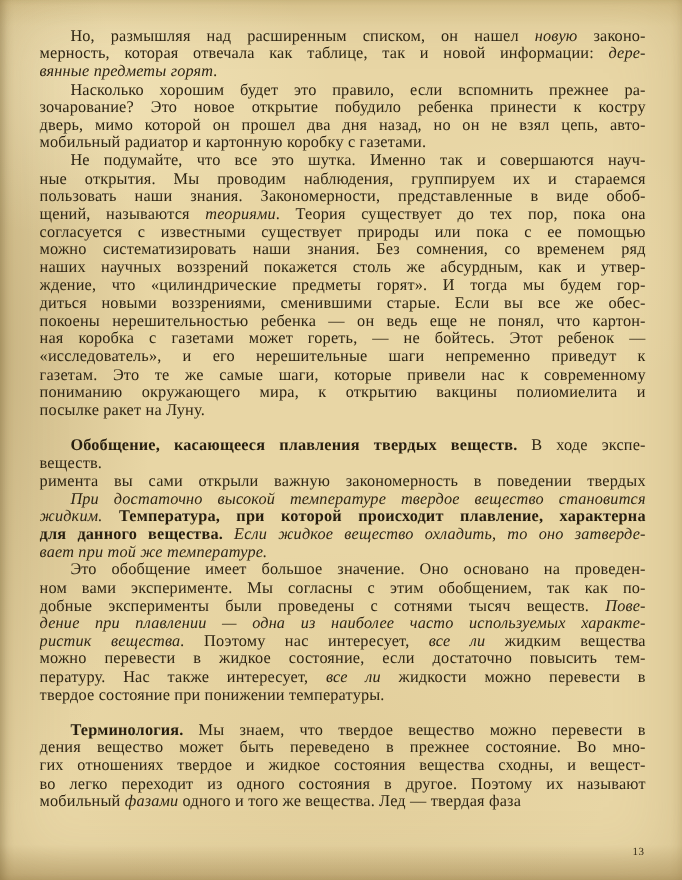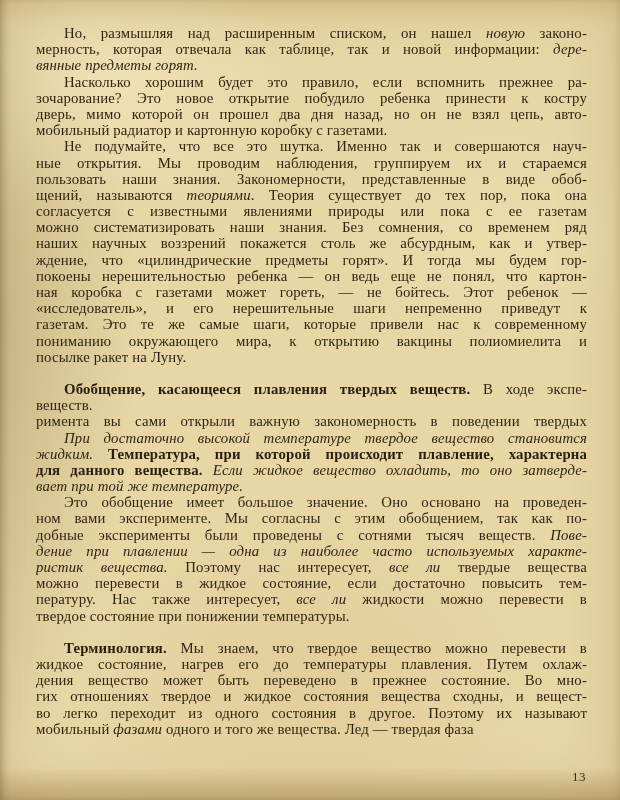--- a/index.html
+++ b/index.html
@@ -52,21 +52,21 @@
     -moz-text-align-last: left;
   }
   .line.indent { padding-left: 28px; }
   .s-n { font-style: normal; font-weight: normal; }
   .s-i { font-style: italic; font-weight: normal; }
   .s-b { font-style: normal; font-weight: bold; color: #271e0f; margin-top: 28px; }
   .page-number {
     position: absolute;
     right: 34px;
     top: 769px;
-    font-size: 13px;
+    font-size: 10px;
     letter-spacing: 0.5px;
     color: #352b18;
   }
 </style>
 </head>
 <body>
 
 <div class="book-page">
   <div class="text-column">
       <div class="para">
@@ -78,24 +78,25 @@
         <div class="line indent"><span class="s-n">Насколько хорошим будет это правило, если вспомнить прежнее ра-</span></div>
         <div class="line"><span class="s-n">зочарование? Это новое открытие побудило ребенка принести к костру</span></div>
         <div class="line"><span class="s-n">дверь, мимо которой он прошел два дня назад, но он не взял цепь, авто-</span></div>
         <div class="line last"><span class="s-n">мобильный радиатор и картонную коробку с газетами.</span></div>
       </div>
       <div class="para">
         <div class="line indent"><span class="s-n">Не подумайте, что все это шутка. Именно так и совершаются науч-</span></div>
         <div class="line"><span class="s-n">ные открытия. Мы проводим наблюдения, группируем их и стараемся</span></div>
         <div class="line"><span class="s-n">пользовать наши знания. Закономерности, представленные в виде обоб-</span></div>
         <div class="line"><span class="s-n">щений, называются </span><span class="s-i">теориями</span><span class="s-n">. Теория существует до тех пор, пока она</span></div>
-        <div class="line"><span class="s-n">согласуется с известными явлениями природы или пока с ее газетам</span></div>
+        <div class="line"><span class="s-n">согласуется с известными существует природы или пока с ее помощью</span></div>
         <div class="line"><span class="s-n">можно систематизировать наши знания. Без сомнения, со временем ряд</span></div>
         <div class="line"><span class="s-n">наших научных воззрений покажется столь же абсурдным, как и утвер-</span></div>
         <div class="line"><span class="s-n">ждение, что «цилиндрические предметы горят». И тогда мы будем гор-</span></div>
+        <div class="line"><span class="s-n">диться новыми воззрениями, сменившими старые. Если вы все же обес-</span></div>
         <div class="line"><span class="s-n">покоены нерешительностью ребенка — он ведь еще не понял, что картон-</span></div>
         <div class="line"><span class="s-n">ная коробка с газетами может гореть, — не бойтесь. Этот ребенок —</span></div>
         <div class="line"><span class="s-n">«исследователь», и его нерешительные шаги непременно приведут к</span></div>
         <div class="line"><span class="s-n">газетам. Это те же самые шаги, которые привели нас к современному</span></div>
         <div class="line"><span class="s-n">пониманию окружающего мира, к открытию вакцины полиомиелита и</span></div>
         <div class="line last"><span class="s-n">посылке ракет на Луну.</span></div>
       </div>
       <div class="para gap">
         <div class="line indent"><span class="s-b">Обобщение, касающееся плавления твердых веществ.</span><span class="s-n"> В ходе экспе-</span></div>
         <div class="line last"><span class="s-n">веществ.</span></div>
@@ -105,28 +106,27 @@
         <div class="line indent"><span class="s-i">При достаточно высокой температуре твердое вещество становится</span></div>
         <div class="line"><span class="s-i">жидким.</span><span class="s-n"> </span><span class="s-b">Температура, при которой происходит плавление, характерна</span></div>
         <div class="line"><span class="s-b">для данного вещества.</span><span class="s-n"> </span><span class="s-i">Если жидкое вещество охладить, то оно затверде-</span></div>
         <div class="line last"><span class="s-i">вает при той же температуре.</span></div>
       </div>
       <div class="para">
         <div class="line indent"><span class="s-n">Это обобщение имеет большое значение. Оно основано на проведен-</span></div>
         <div class="line"><span class="s-n">ном вами эксперименте. Мы согласны с этим обобщением, так как по-</span></div>
         <div class="line"><span class="s-n">добные эксперименты были проведены с сотнями тысяч веществ. </span><span class="s-i">Пове-</span></div>
         <div class="line"><span class="s-i">дение при плавлении — одна из наиболее часто используемых характе-</span></div>
-        <div class="line"><span class="s-i">ристик вещества.</span><span class="s-n"> Поэтому нас интересует, </span><span class="s-i">все ли</span><span class="s-n"> твердые вещества</span></div>
+        <div class="line"><span class="s-i">ристик вещества.</span><span class="s-n"> Поэтому нас интересует, </span><span class="s-i">все ли</span><span class="s-n"> жидким вещества</span></div>
         <div class="line"><span class="s-n">можно перевести в жидкое состояние, если достаточно повысить тем-</span></div>
         <div class="line"><span class="s-n">пературу. Нас также интересует, </span><span class="s-i">все ли</span><span class="s-n"> жидкости можно перевести в</span></div>
         <div class="line last"><span class="s-n">твердое состояние при понижении температуры.</span></div>
       </div>
       <div class="para gap">
         <div class="line indent"><span class="s-b">Терминология.</span><span class="s-n"> Мы знаем, что твердое вещество можно перевести в</span></div>
-        <div class="line"><span class="s-n">жидкое состояние, нагрев его до температуры плавления. Путем охлаж-</span></div>
         <div class="line"><span class="s-n">дения вещество может быть переведено в прежнее состояние. Во мно-</span></div>
         <div class="line"><span class="s-n">гих отношениях твердое и жидкое состояния вещества сходны, и вещест-</span></div>
         <div class="line"><span class="s-n">во легко переходит из одного состояния в другое. Поэтому их называют</span></div>
         <div class="line last"><span class="s-n">мобильный </span><span class="s-i">фазами</span><span class="s-n"> одного и того же вещества. Лед — твердая фаза</span></div>
       </div>
     </div>
   <div class="page-number">13</div>
 </div>
 
 </body></html>

